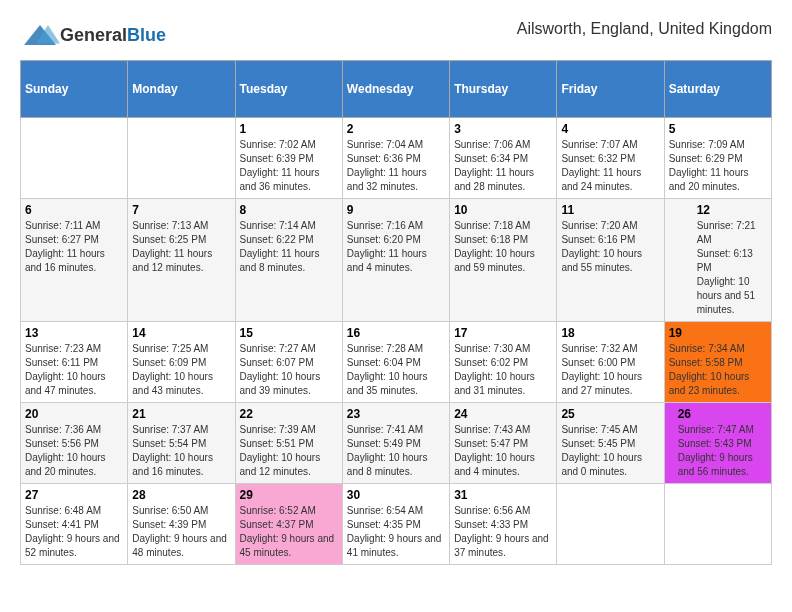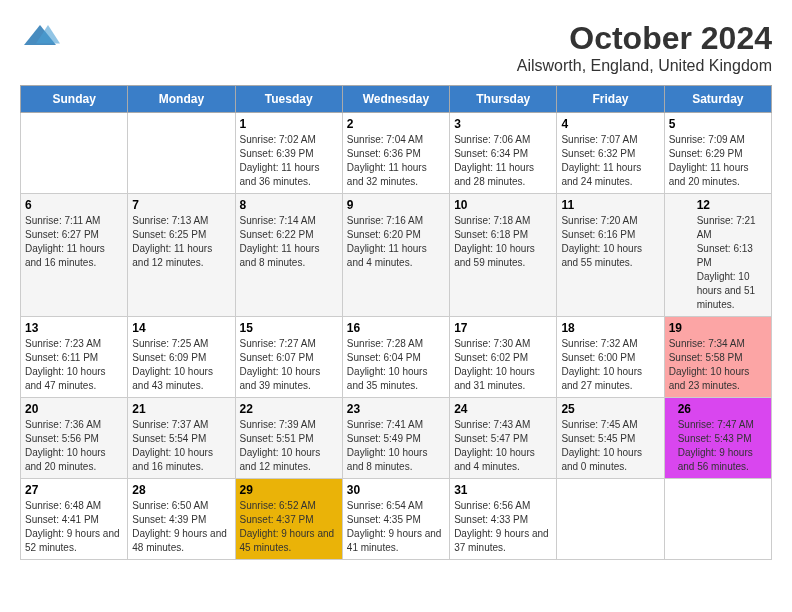--- a/index.html
+++ b/index.html
@@ -43,22 +43,22 @@
       color: #333;
     }
     .calendar {
       width: 100%;
       border-collapse: collapse;
       font-size: 11px;
     }
     .calendar thead tr th {
       background-color: #3a7ec8;
       color: #fff;
-      padding: 6px 4px;
-      text-align: center;
+      padding: 21px 4px;
+      text-align: left;
       font-size: 12px;
       border: 1px solid #aaa;
     }
     .calendar tbody tr td {
       border: 1px solid #ccc;
       vertical-align: top;
       padding: 4px;
       width: calc(100% / 7);
       min-height: 80px;
       height: 80px;
@@ -78,24 +78,26 @@
 </head>
 <body>
 
 <div class="header">
   <div class="logo">
     <div class="logo-row">
       <svg class="logo-icon" viewBox="0 0 50 35" xmlns="http://www.w3.org/2000/svg">
         <polygon points="25,5 45,30 5,30" fill="#1a6faf" opacity="0.8"></polygon>
         <polygon points="35,5 50,28 20,28" fill="#4a9fd4" opacity="0.6"></polygon>
       </svg>
+      <div>
+        <span style="font-size:18px;font-weight:bold;color:#333;">General</span><span style="font-size:18px;font-weight:bold;color:#1a6faf;">Blue</span>
+      </div>
     </div>
   </div>
   <div class="title-block">
-    <h1>October 2024</h1>
     <h2>Ailsworth, England, United Kingdom</h2>
   </div>
 </div>
 
 <table class="calendar">
   <thead>
     <tr>
       <th>Sunday</th>
       <th>Monday</th>
       <th>Tuesday</th>
@@ -214,21 +216,21 @@
           <div class="day-info" style="white-space: pre-line;">Sunrise: 7:30 AM
 Sunset: 6:02 PM
 Daylight: 10 hours and 31 minutes.</div>
         </td>
         <td style="background-color: rgb(255, 255, 255);">
           <span class="day-num">18</span>
           <div class="day-info" style="white-space: pre-line;">Sunrise: 7:32 AM
 Sunset: 6:00 PM
 Daylight: 10 hours and 27 minutes.</div>
         </td>
-        <td style="background-color: #fca5a5;">
+        <td style="background-color: #f97316;">
           <span class="day-num">19</span>
           <div class="day-info" style="white-space: pre-line;">Sunrise: 7:34 AM
 Sunset: 5:58 PM
 Daylight: 10 hours and 23 minutes.</div>
         </td>
       </tr>
       <tr style="background-color: rgb(245, 245, 245);">
         <td style="background-color: rgb(245, 245, 245);">
           <span class="day-num">20</span>
           <div class="day-info" style="white-space: pre-line;">Sunrise: 7:36 AM
@@ -278,21 +280,21 @@
           <div class="day-info" style="white-space: pre-line;">Sunrise: 6:48 AM
 Sunset: 4:41 PM
 Daylight: 9 hours and 52 minutes.</div>
         </td>
         <td style="background-color: rgb(255, 255, 255);">
           <span class="day-num">28</span>
           <div class="day-info" style="white-space: pre-line;">Sunrise: 6:50 AM
 Sunset: 4:39 PM
 Daylight: 9 hours and 48 minutes.</div>
         </td>
-        <td style="background-color: #eab308;">
+        <td style="background-color: #f9a8d4;">
           <span class="day-num">29</span>
           <div class="day-info" style="white-space: pre-line;">Sunrise: 6:52 AM
 Sunset: 4:37 PM
 Daylight: 9 hours and 45 minutes.</div>
         </td>
         <td style="background-color: rgb(255, 255, 255);">
           <span class="day-num">30</span>
           <div class="day-info" style="white-space: pre-line;">Sunrise: 6:54 AM
 Sunset: 4:35 PM
 Daylight: 9 hours and 41 minutes.</div>

